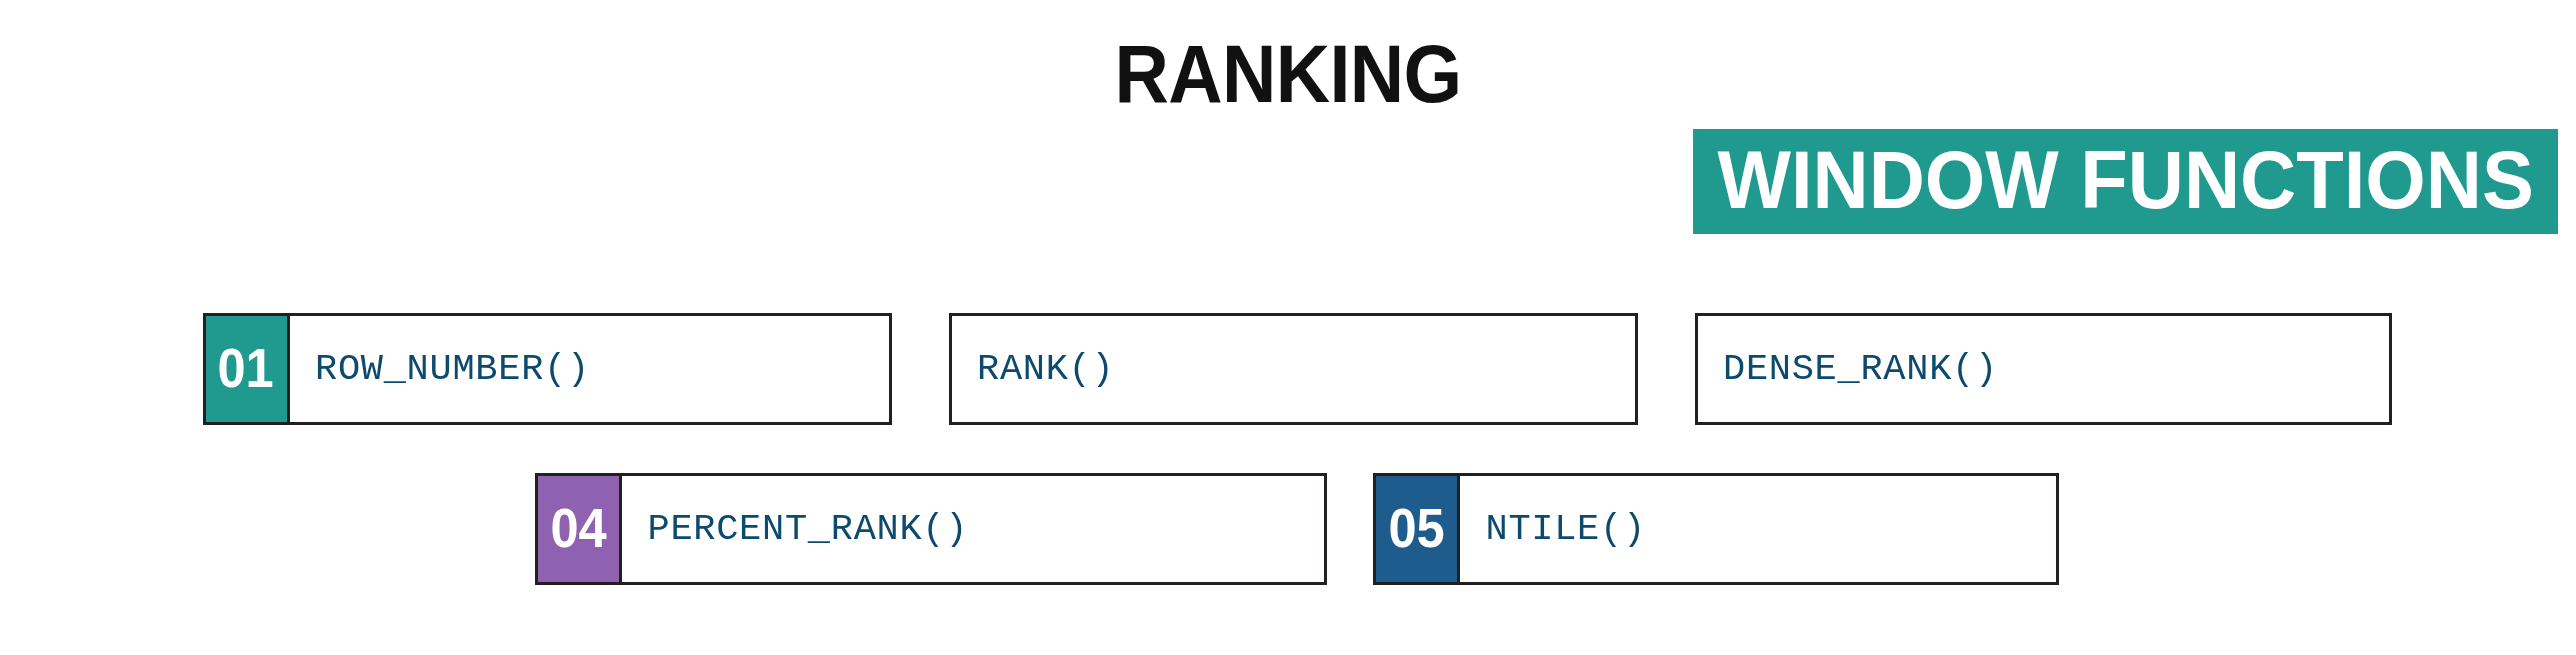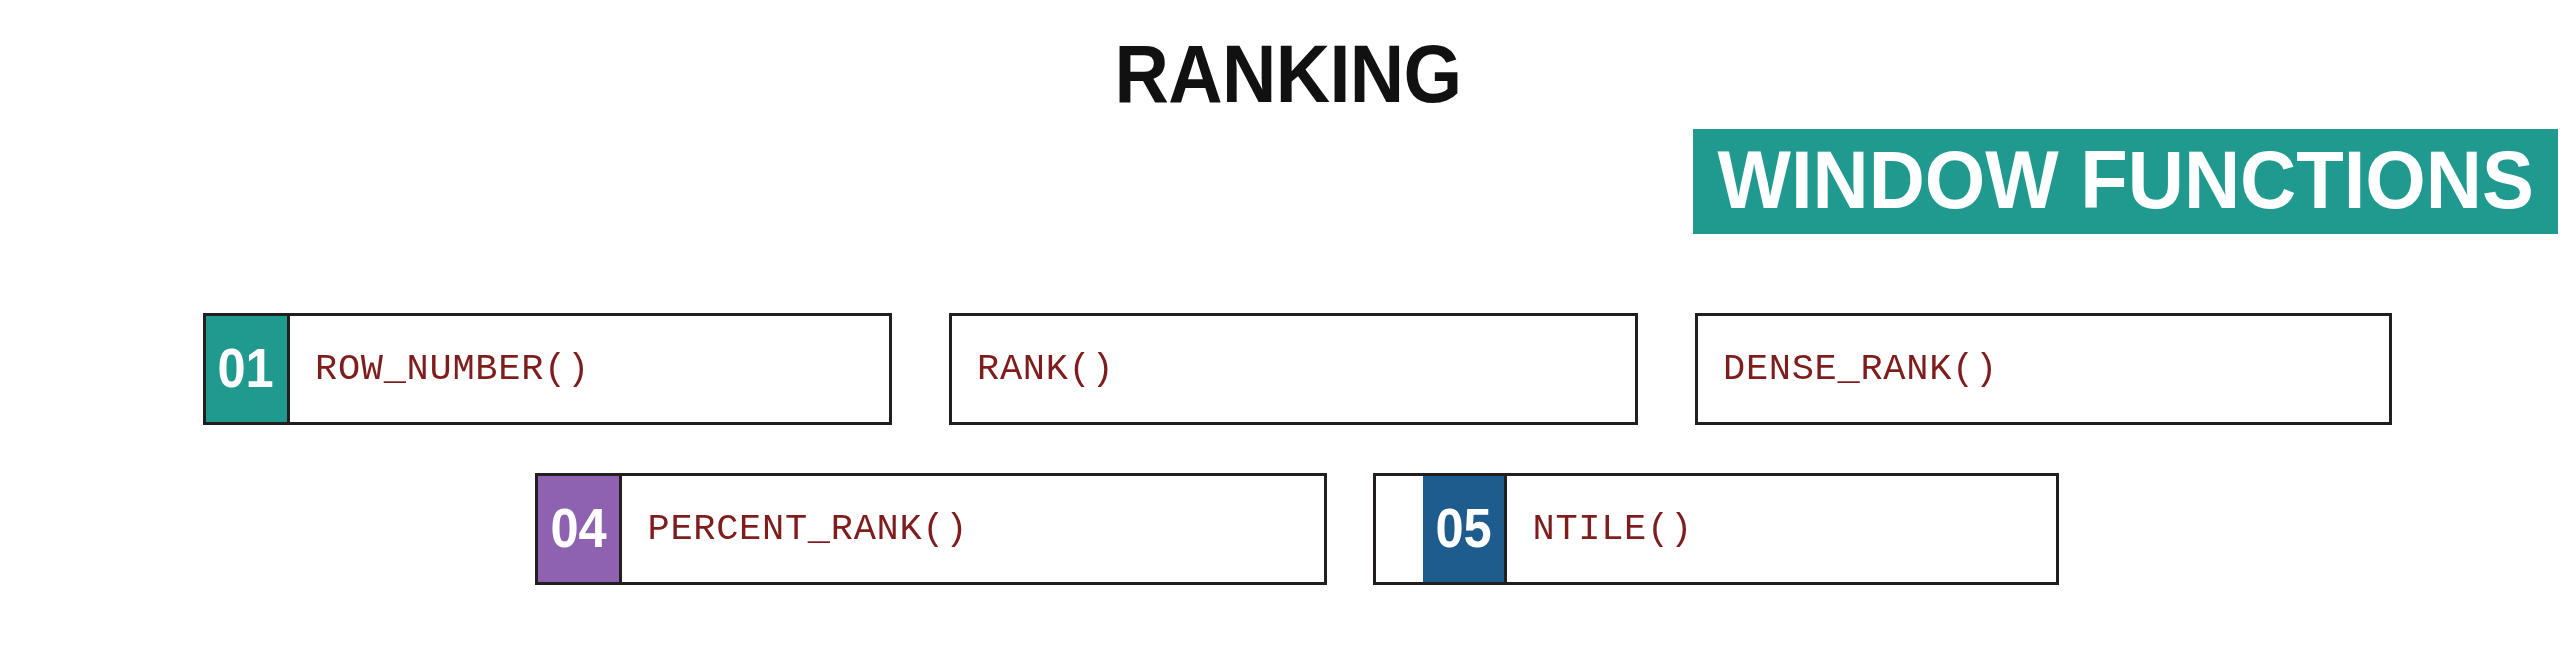--- a/index.html
+++ b/index.html
@@ -117,31 +117,31 @@
 
   .card-label {
     flex: 1 1 auto;
     display: flex;
     align-items: center;
     padding: 0 25.5px;
     font-family: "Liberation Mono", monospace;
     font-size: 37px;
     line-height: 40px;
     letter-spacing: 0.7px;
-    color: #7f1d1d;
+    color: #0c4a6e;
     white-space: nowrap;
     box-sizing: border-box;
   }
 
   
   .card-01 { width: 689px; }
   .card-02 { width: 689px; }
   .card-03 { width: 697px; }
   .card-04 { width: 792px; }
-  .card-05 { width: 686px; padding-left: 47px; }
+  .card-05 { width: 686px; }
 </style>
 </head>
 <body>
 
 <div class="canvas">
 
   <div class="title-wrap">
     <div class="title-main">RANKING</div>
     <div class="banner-row">
       <div class="title-banner" style="background: rgb(32, 154, 143);">WINDOW FUNCTIONS</div>

